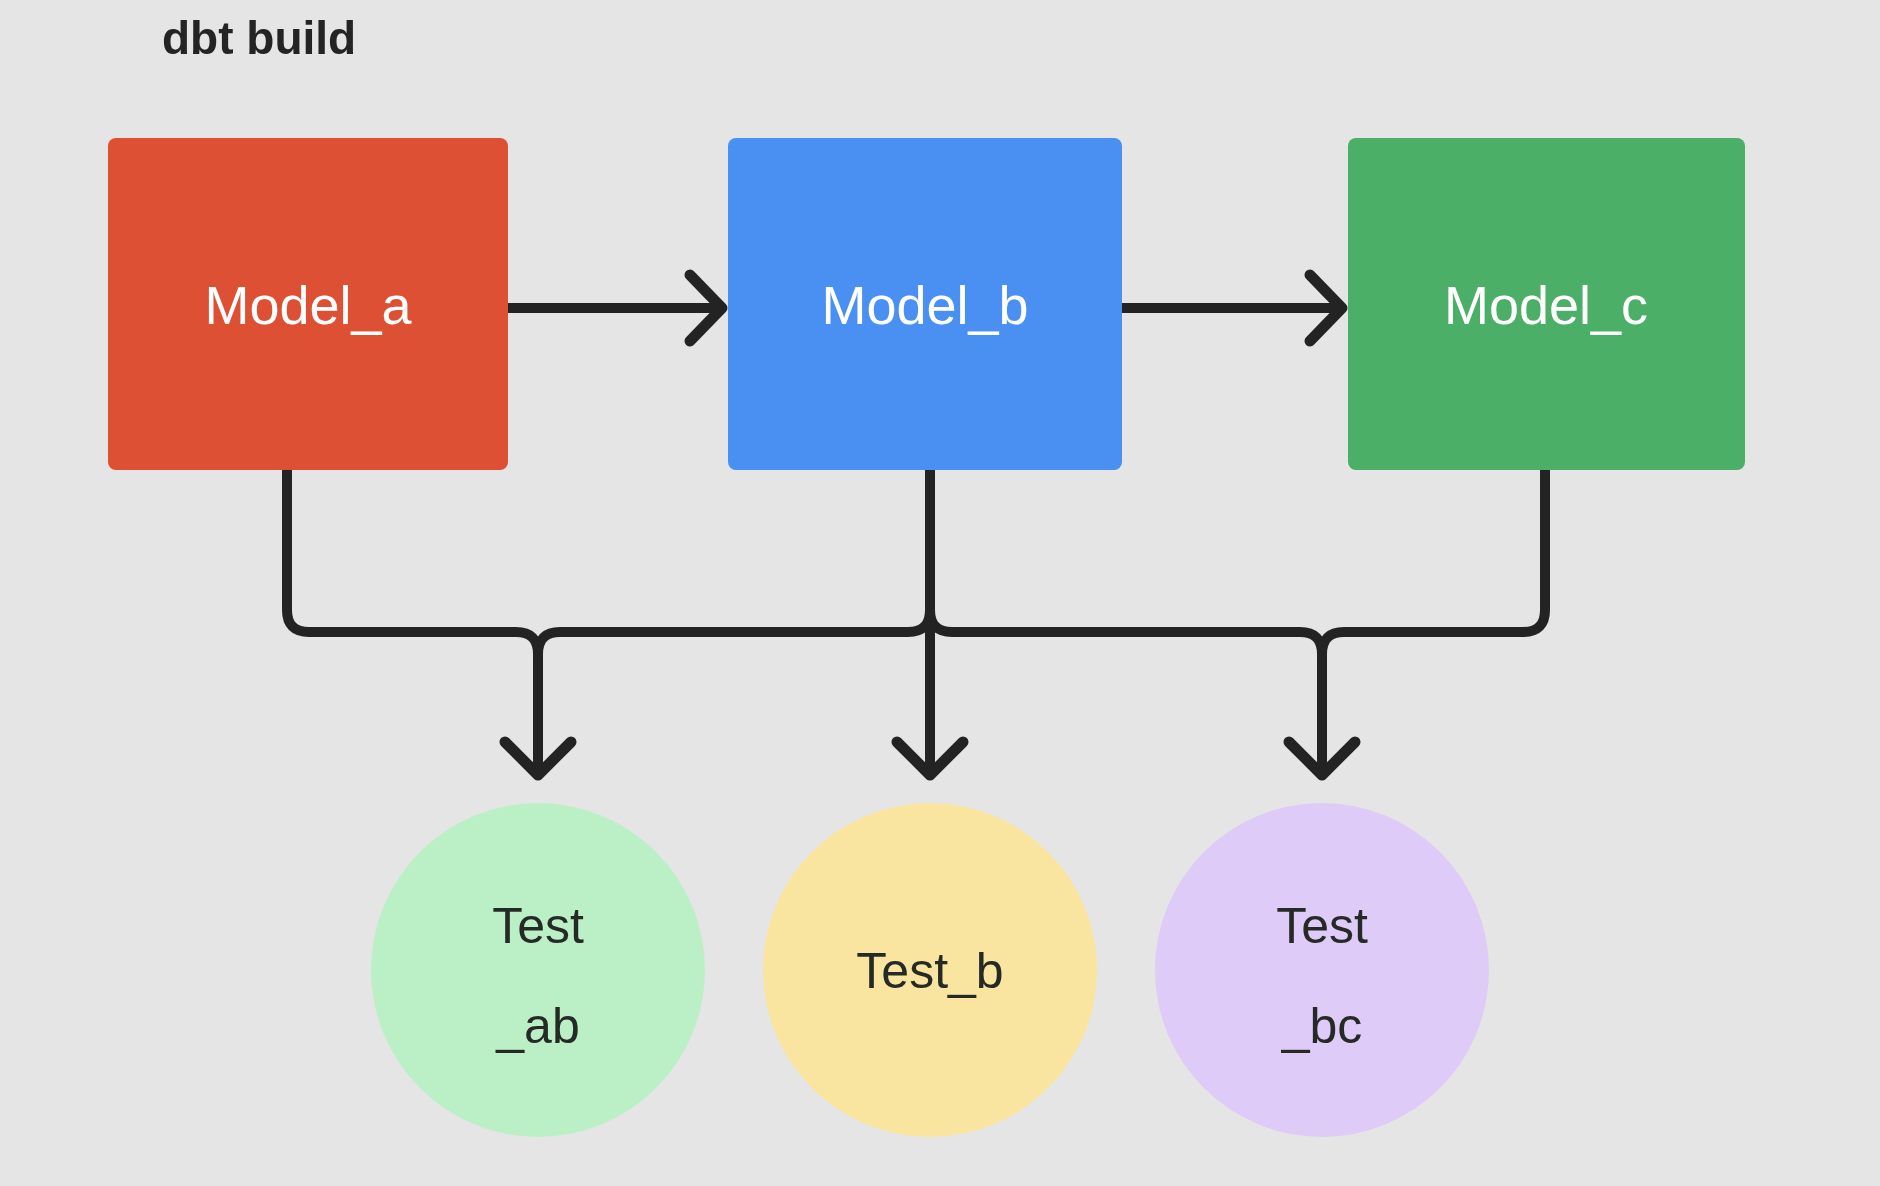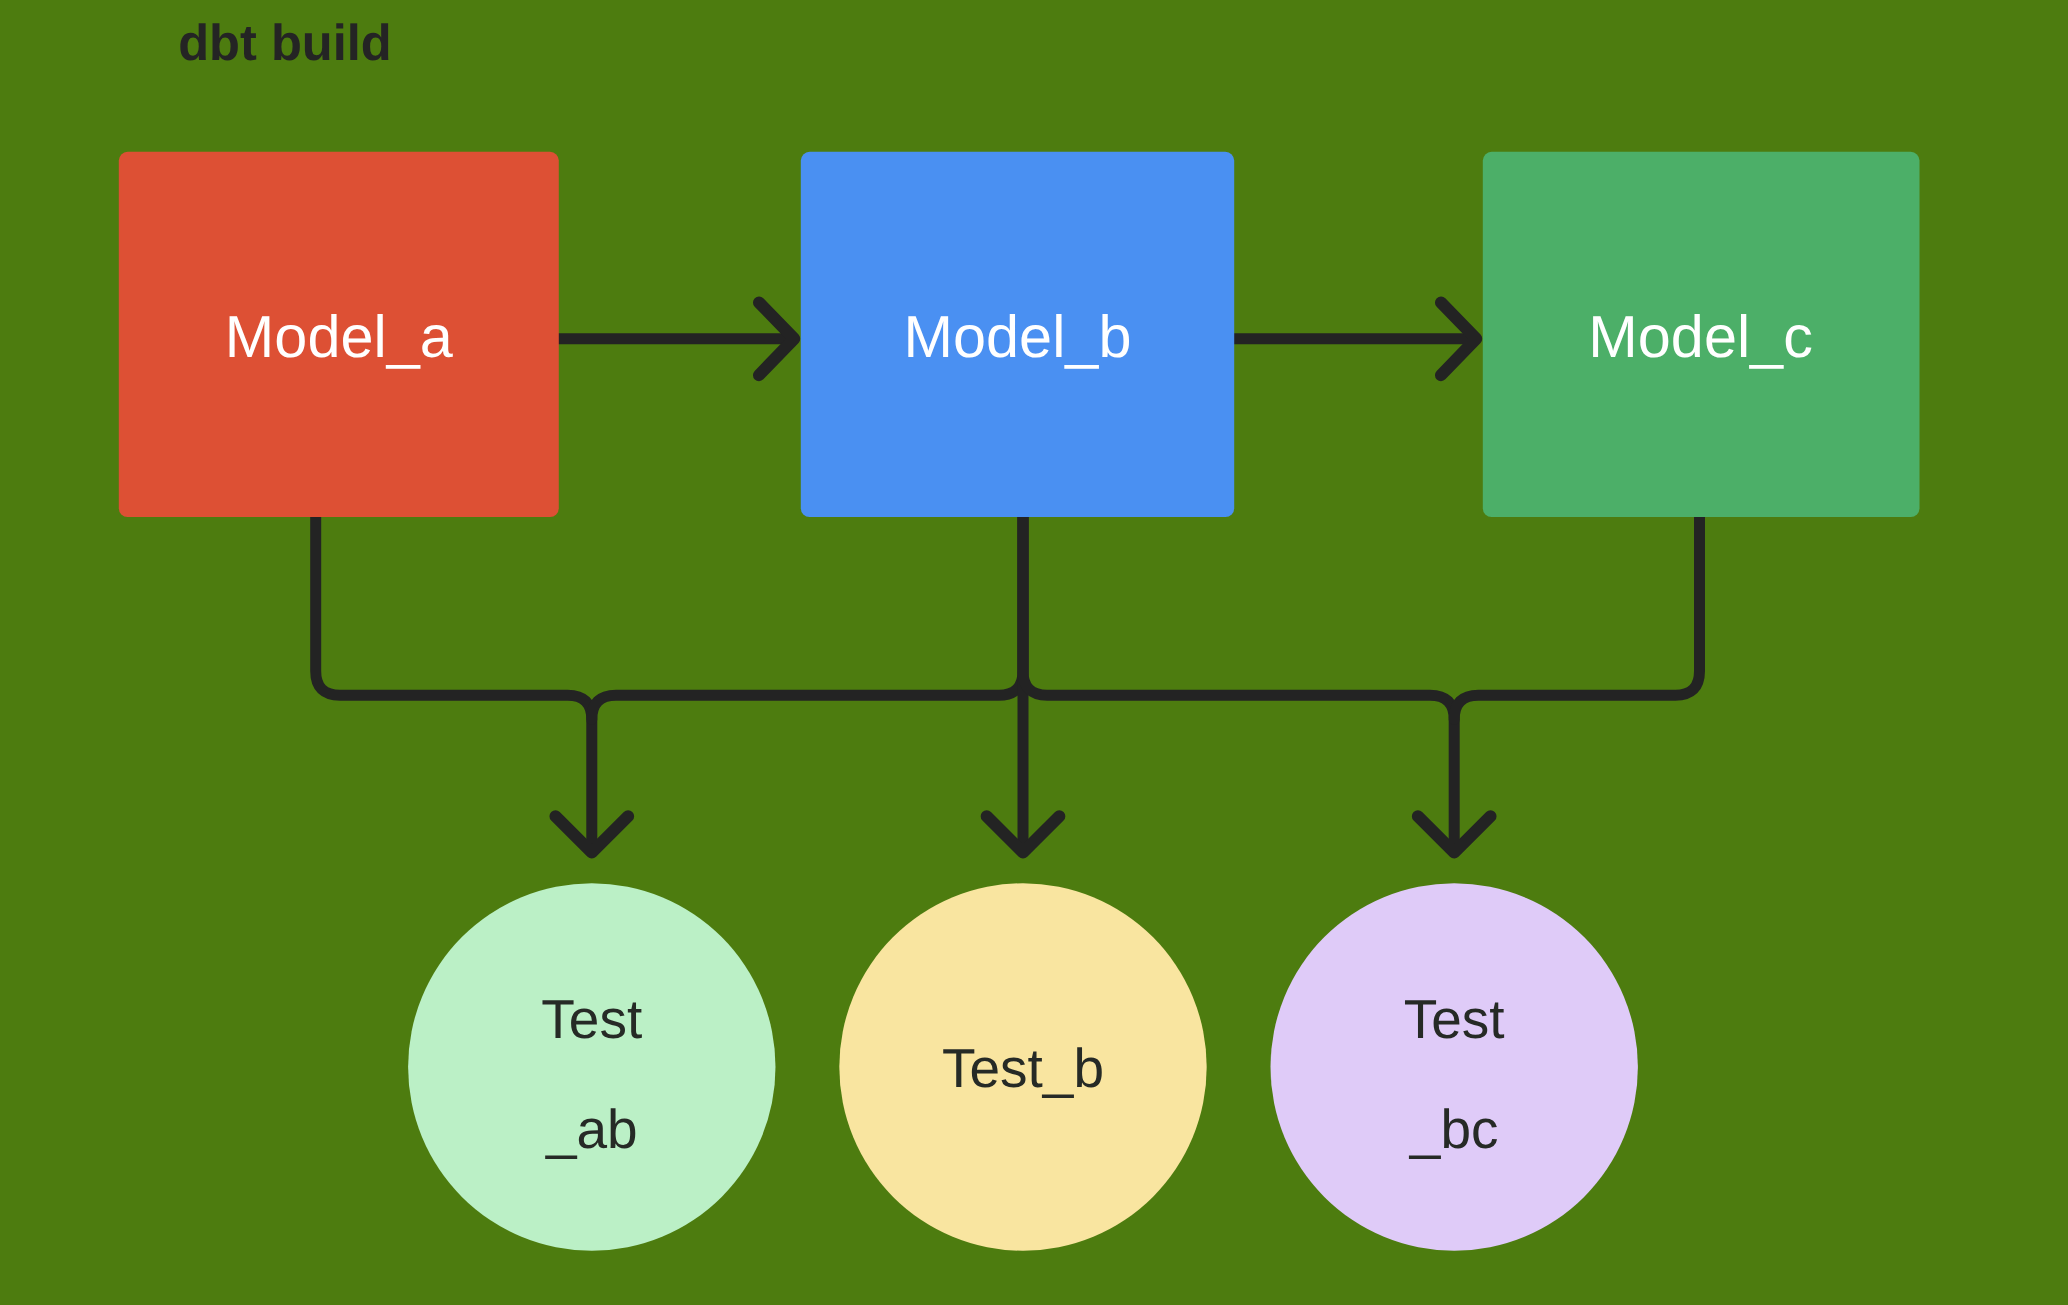--- a/index.html
+++ b/index.html
@@ -11,21 +11,21 @@
   body {
     font-family: "Liberation Sans", sans-serif;
     width: 1880px;
     height: 1186px;
     overflow: hidden;
   }
   #diagram-root {
     position: relative;
     width: 1880px;
     height: 1186px;
-    background: #4d7c0f;
+    background: #e5e5e5;
   }
   #diagram-svg {
     position: absolute;
     inset: 0;
     width: 1880px;
     height: 1186px;
     display: block;
   }
   .graph-title {
     font-size: 46px;

